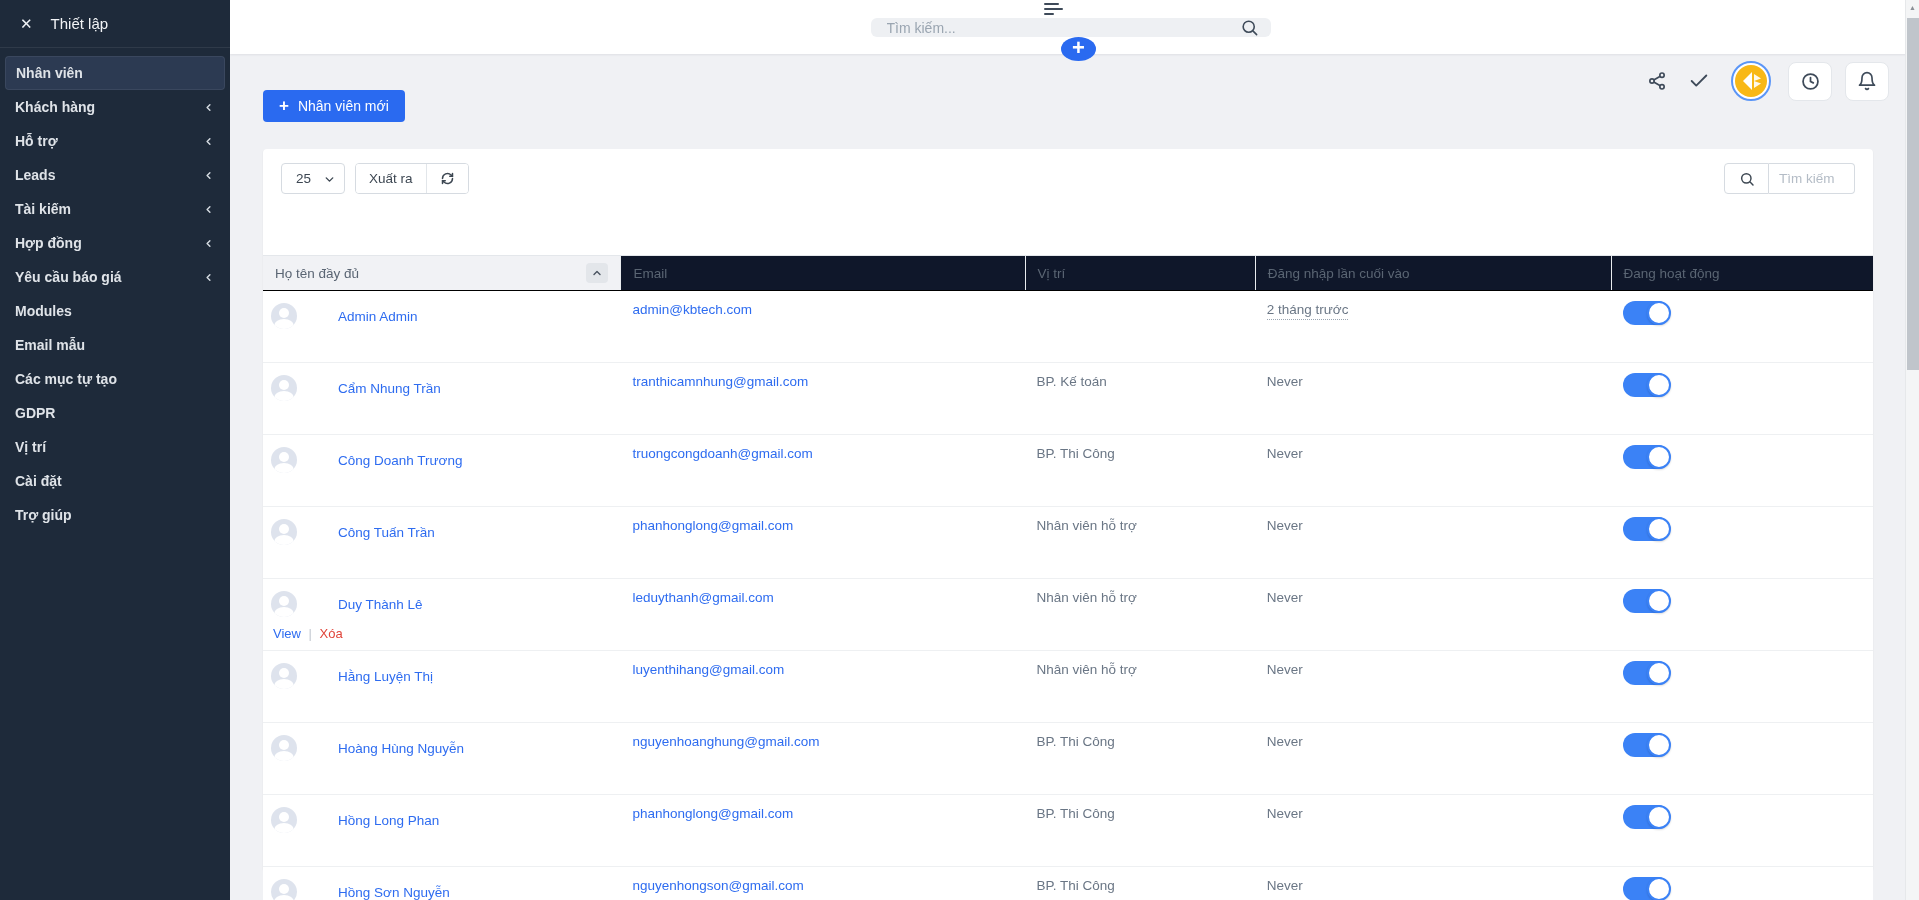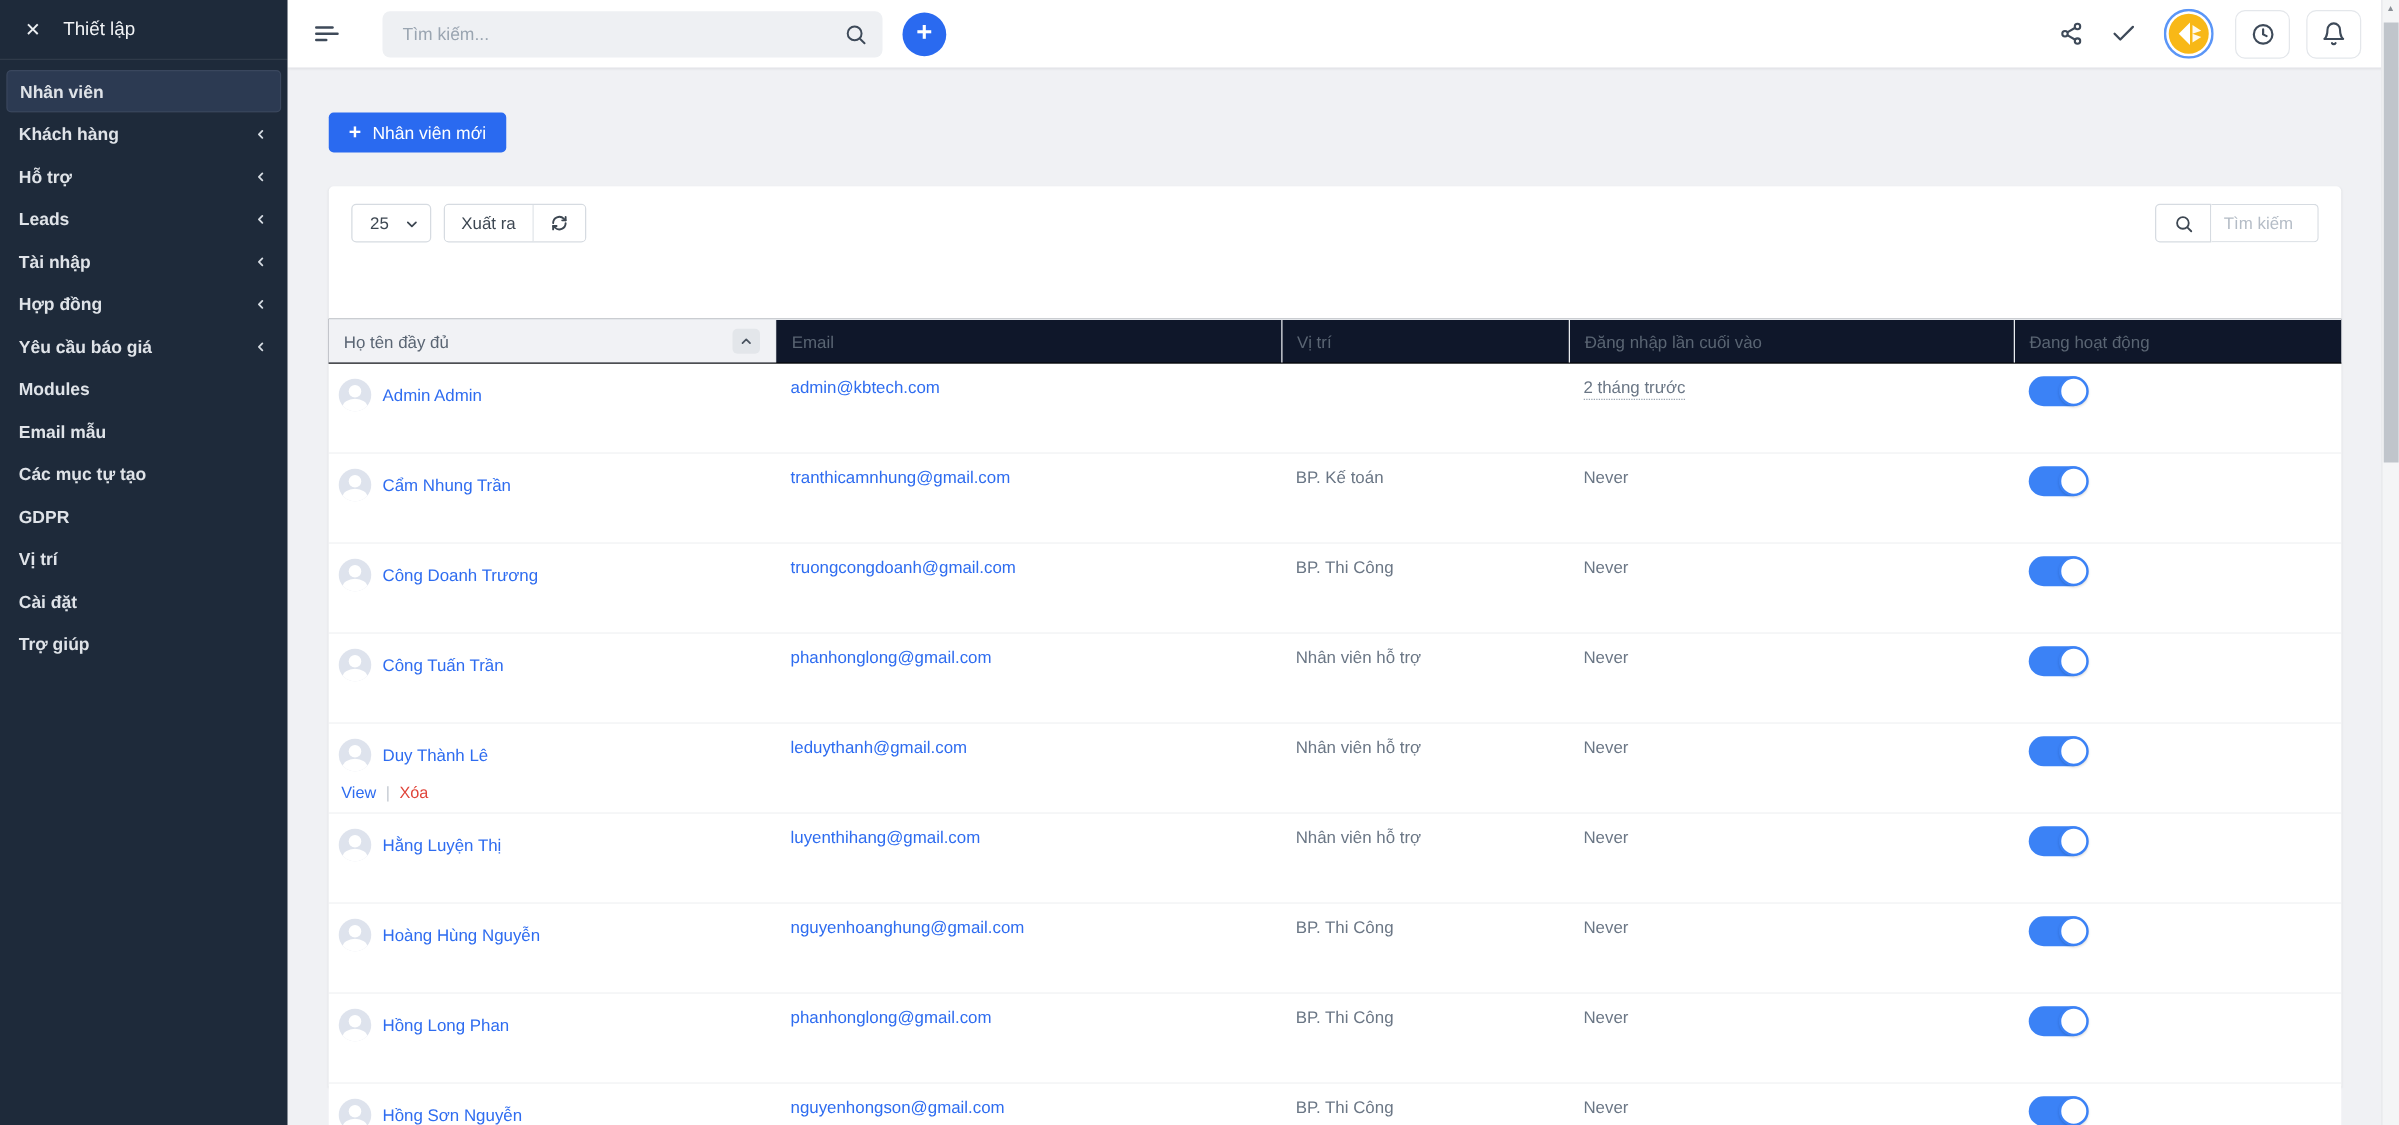--- a/index.html
+++ b/index.html
@@ -11,21 +11,21 @@
   .sidebar { position:absolute; left:0; top:0; width:230px; height:900px; background:#1e2a3a; color:#dfe3e8; z-index:5; }
   .side-header { display:flex; align-items:center; gap:18px; height:48px; padding:0 20px; border-bottom:1px solid rgba(255,255,255,.08); }
   .close-x { font-size:15px; color:#eef1f4; cursor:pointer; }
   .side-title { font-size:15px; color:#f2f4f6; }
   .side-menu { padding-top:8px;font-weight:bold; }
   .side-item { display:flex; align-items:center; justify-content:space-between; height:34px; padding:0 16px 0 15px; font-size:14px; color:#dfe3e8; cursor:pointer; }
   .side-item.active { background:#2c3a52; border:1px solid rgba(255,255,255,.07); border-radius:4px; margin:0 5px; padding:0 11px 0 10px; }
   .side-chevron svg { stroke:#d4dae1; }
 
   
-  .topbar { position:absolute; left:230px; top:0; right:0; height:54px; background:#fff; display:flex; align-items:center; padding:0 30px 0 22px; box-shadow:0 1px 2px rgba(20,30,45,.08); z-index:4; }
+  .topbar { position:absolute; left:230px; top:0; right:0; height:54px; background:#fff; display:flex; align-items:center; padding:0 30px 0 22px; box-shadow:0 1px 2px rgba(20,30,45,.08); z-index:4;flex-direction:column; }
   .burger { width:20px; cursor:pointer; margin-right:34px; }
   .burger span { display:block; height:2px; background:#3e4a59; margin:3px 0; border-radius:1px; }
   .burger span:nth-child(1){ width:15px; } .burger span:nth-child(2){ width:19px; } .burger span:nth-child(3){ width:10px; }
   .top-search { width:400px; height:37px; background:#eef0f3; border-radius:6px; display:flex; align-items:center; padding:0 12px 0 16px; }
   .top-search input { flex:1; border:none; outline:none; background:transparent; font-size:14px; color:#4a5563; font-family:inherit; }
   .top-search input::placeholder { color:#9aa5b1; }
   .plus-btn { width:35px; height:35px; border-radius:50%; background:#2a6af0; color:#fff; font-size:22px; font-weight:bold; display:flex; align-items:center; justify-content:center; margin-left:16px; border:none; cursor:pointer; line-height:1; padding-bottom:2px; }
   .top-right { margin-left:auto; display:flex; align-items:center; gap:13px; }
   .tr-icon { cursor:pointer; padding:4px; }
   .icon-box { width:44px; height:39px; border:1px solid #e4e7eb; border-radius:8px; display:flex; align-items:center; justify-content:center; cursor:pointer; background:#fff; }
@@ -55,21 +55,21 @@
   .th-email { width:25.1%; } .th-pos { width:14.3%; } .th-login { width:22.1%; } .th-active { width:16.3%; }
   .sort-btn { width:22px; height:20px; background:#e3e6ea; border-radius:4px; display:flex; align-items:center; justify-content:center; cursor:pointer; }
   .trow { display:flex; border-bottom:1px solid #eef0f2; height:72px; background:#fff; }
   .td { padding:12px 12px 0 12px; font-size:13.5px; color:#6a7685; }
   .td-name { width:22.2%; padding-left:8px; }
   .td-email { width:25.1%; padding-top:11px; } .td-pos { width:14.3%; padding-top:11px; } .td-login { width:22.1%; padding-top:11px; } .td-active { width:16.3%; padding-top:10px; }
   .name-line { display:flex; align-items:center; gap:9px; }
   .avatar { width:26px; height:26px; border-radius:50%; background:#dee3ed; position:relative; overflow:hidden; flex:0 0 26px; }
   .avatar .av-head { position:absolute; left:8px; top:5px; width:10px; height:10px; border-radius:50%; background:#fff; }
   .avatar .av-body { position:absolute; left:3px; top:16px; width:20px; height:14px; border-radius:50%; background:#fff; }
-  a.name-link { color:#2e6cf0; text-decoration:none; font-size:13.5px; cursor:pointer; }
+  a.name-link { color:#2e6cf0; text-decoration:none; font-size:13.5px; cursor:pointer;margin-left:32px; }
   a.email-link { color:#2e6cf0; text-decoration:none; cursor:pointer; }
   .row-actions { margin-top:9px; margin-left:2px; font-size:13px; }
   .row-actions a { text-decoration:none; cursor:pointer; }
   .view-link { color:#2e6cf0; }
   .action-sep { color:#c3c9d1; margin:0 4px; }
   .delete-link { color:#e0453a; }
   .login-text.dotted { border-bottom:1px dotted #9aa5b1; padding-bottom:2px; }
   .toggle { display:inline-block; width:47px; height:24px; border-radius:13px; background:#3b82f6; position:relative; cursor:pointer; }
   .toggle .knob { position:absolute; right:-1px; top:0; width:24px; height:24px; border-radius:50%; background:#fff; border:2px solid #3b82f6; box-shadow:0 1px 2px rgba(0,0,0,.15); }
 
@@ -114,21 +114,21 @@
       <div class="side-item">
         <span class="side-label">Leads</span>
         <span class="side-chevron">
           <svg width="11" height="11" viewBox="0 0 24 24" fill="none" stroke-width="3.2" stroke-linecap="round" stroke-linejoin="round">
             <polyline points="15 18 9 12 15 6"></polyline>
           </svg>
         </span>
       </div>
 
       <div class="side-item">
-        <span class="side-label">Tài nhập</span>
+        <span class="side-label">Tài kiếm</span>
         <span class="side-chevron">
           <svg width="11" height="11" viewBox="0 0 24 24" fill="none" stroke-width="3.2" stroke-linecap="round" stroke-linejoin="round">
             <polyline points="15 18 9 12 15 6"></polyline>
           </svg>
         </span>
       </div>
 
       <div class="side-item">
         <span class="side-label">Hợp đồng</span>
         <span class="side-chevron">

